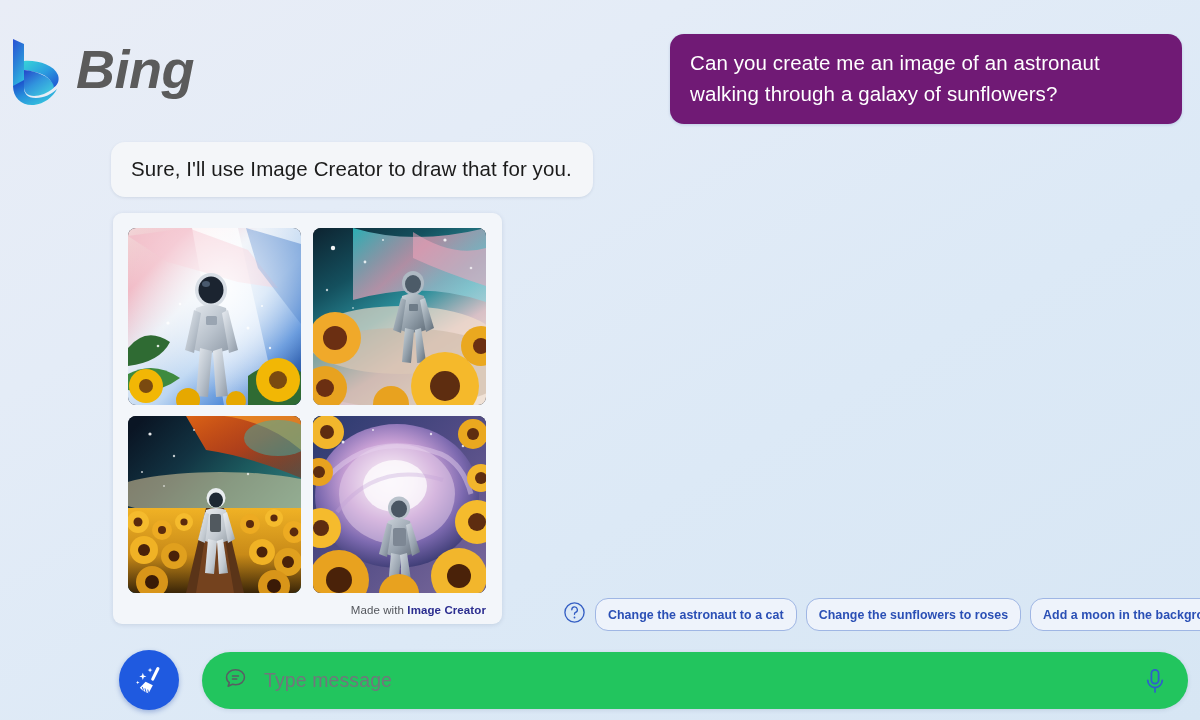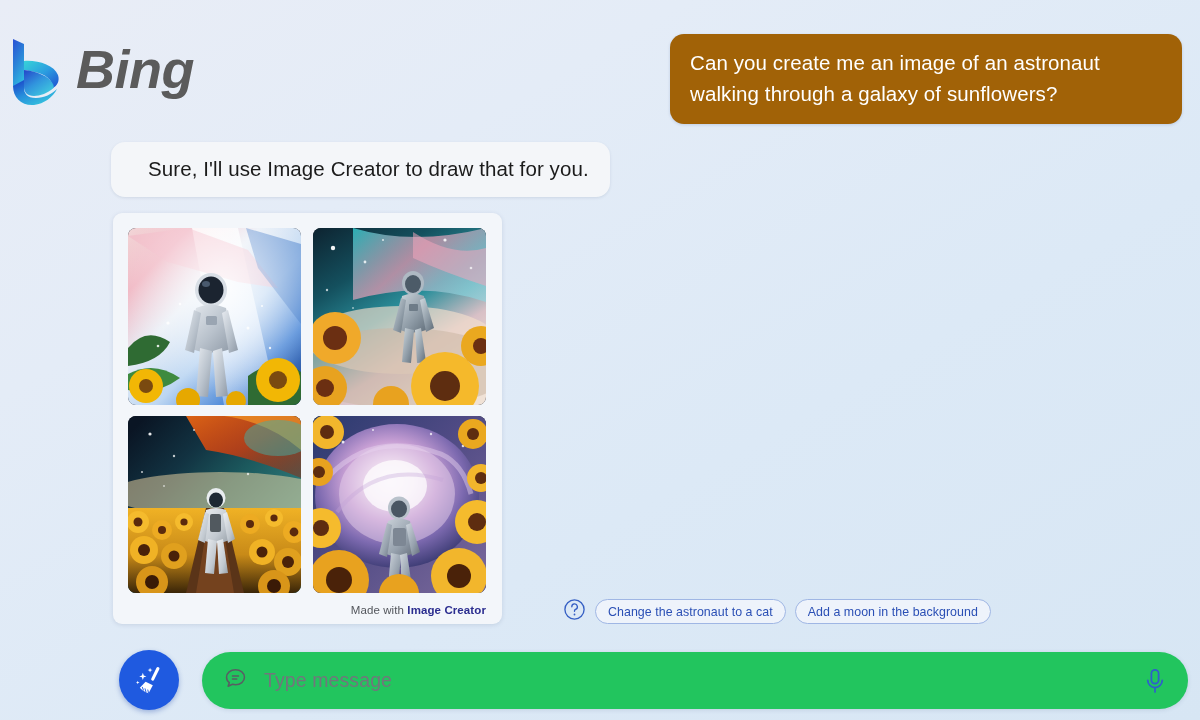--- a/index.html
+++ b/index.html
@@ -36,40 +36,40 @@
     line-height: 1;
     padding-bottom: 6px;
   }
 
   
   #user-bubble {
     position: absolute;
     right: 18px;
     top: 34px;
     width: 512px;
-    background: #a16207;
+    background: #701a75;
     border-radius: 14px;
     padding: 13px 18px 15px 20px;
     box-shadow: 0 1px 3px rgba(40,70,150,0.18);
   }
   #user-bubble .msg-text {
     color: #ffffff;
     font-size: 20.5px;
     line-height: 31px;
     letter-spacing: 0.1px;
   }
 
   
   #bot-bubble {
     position: absolute;
     left: 111px;
     top: 142px;
     background: #f4f6f9;
     border-radius: 14px;
-    padding: 12px 21px 14px 37px;
+    padding: 12px 21px 14px 20px;
     box-shadow: 0 1px 3px rgba(70,90,130,0.14);
   }
   #bot-bubble .msg-text {
     color: #1b1b1b;
     font-size: 20.5px;
     line-height: 29px;
     letter-spacing: 0.1px;
   }
 
   
@@ -119,27 +119,27 @@
     display: flex;
     align-items: center;
     gap: 9px;
   }
   #help-icon {
     width: 23px; height: 23px;
     flex: 0 0 auto;
     color: #355fc4;
   }
   .chip {
-    height: 25px;
+    height: 33px;
     border: 1px solid #9fb6e4;
     border-radius: 13px;
     background: #eef3fb;
     color: #2a4fb5;
     font-size: 12.4px;
-    font-weight: 400;
+    font-weight: 700;
     letter-spacing: 0.05px;
     display: flex;
     align-items: center;
     padding: 0 12px;
     white-space: nowrap;
     cursor: pointer;
   }
 
   
   #sweep-button {
@@ -532,20 +532,21 @@
 
 <div id="suggestions">
   <span>
     <svg id="help-icon" viewBox="0 0 24 24" fill="none" stroke="currentColor" stroke-width="1.4" xmlns="http://www.w3.org/2000/svg">
       <circle cx="12" cy="12" r="10"></circle>
       <path d="M9.2 9.1a2.9 2.9 0 1 1 3.9 2.7c-.7.3-1.1.9-1.1 1.7v.4" stroke-linecap="round"></path>
       <circle cx="12" cy="17.2" r="0.95" fill="currentColor" stroke="none"></circle>
     </svg>
   </span>
   <button class="chip">Change the astronaut to a cat</button>
+  <button class="chip">Change the sunflowers to roses</button>
   <button class="chip">Add a moon in the background</button>
 </div>
 
 <button id="sweep-button">
   <span>
     <svg viewBox="0 0 32 32" xmlns="http://www.w3.org/2000/svg">
       <g fill="#ffffff">
 
         <rect x="20.6" y="3.2" width="2.9" height="14" rx="1.4" transform="rotate(26 22 10)"></rect>
 

